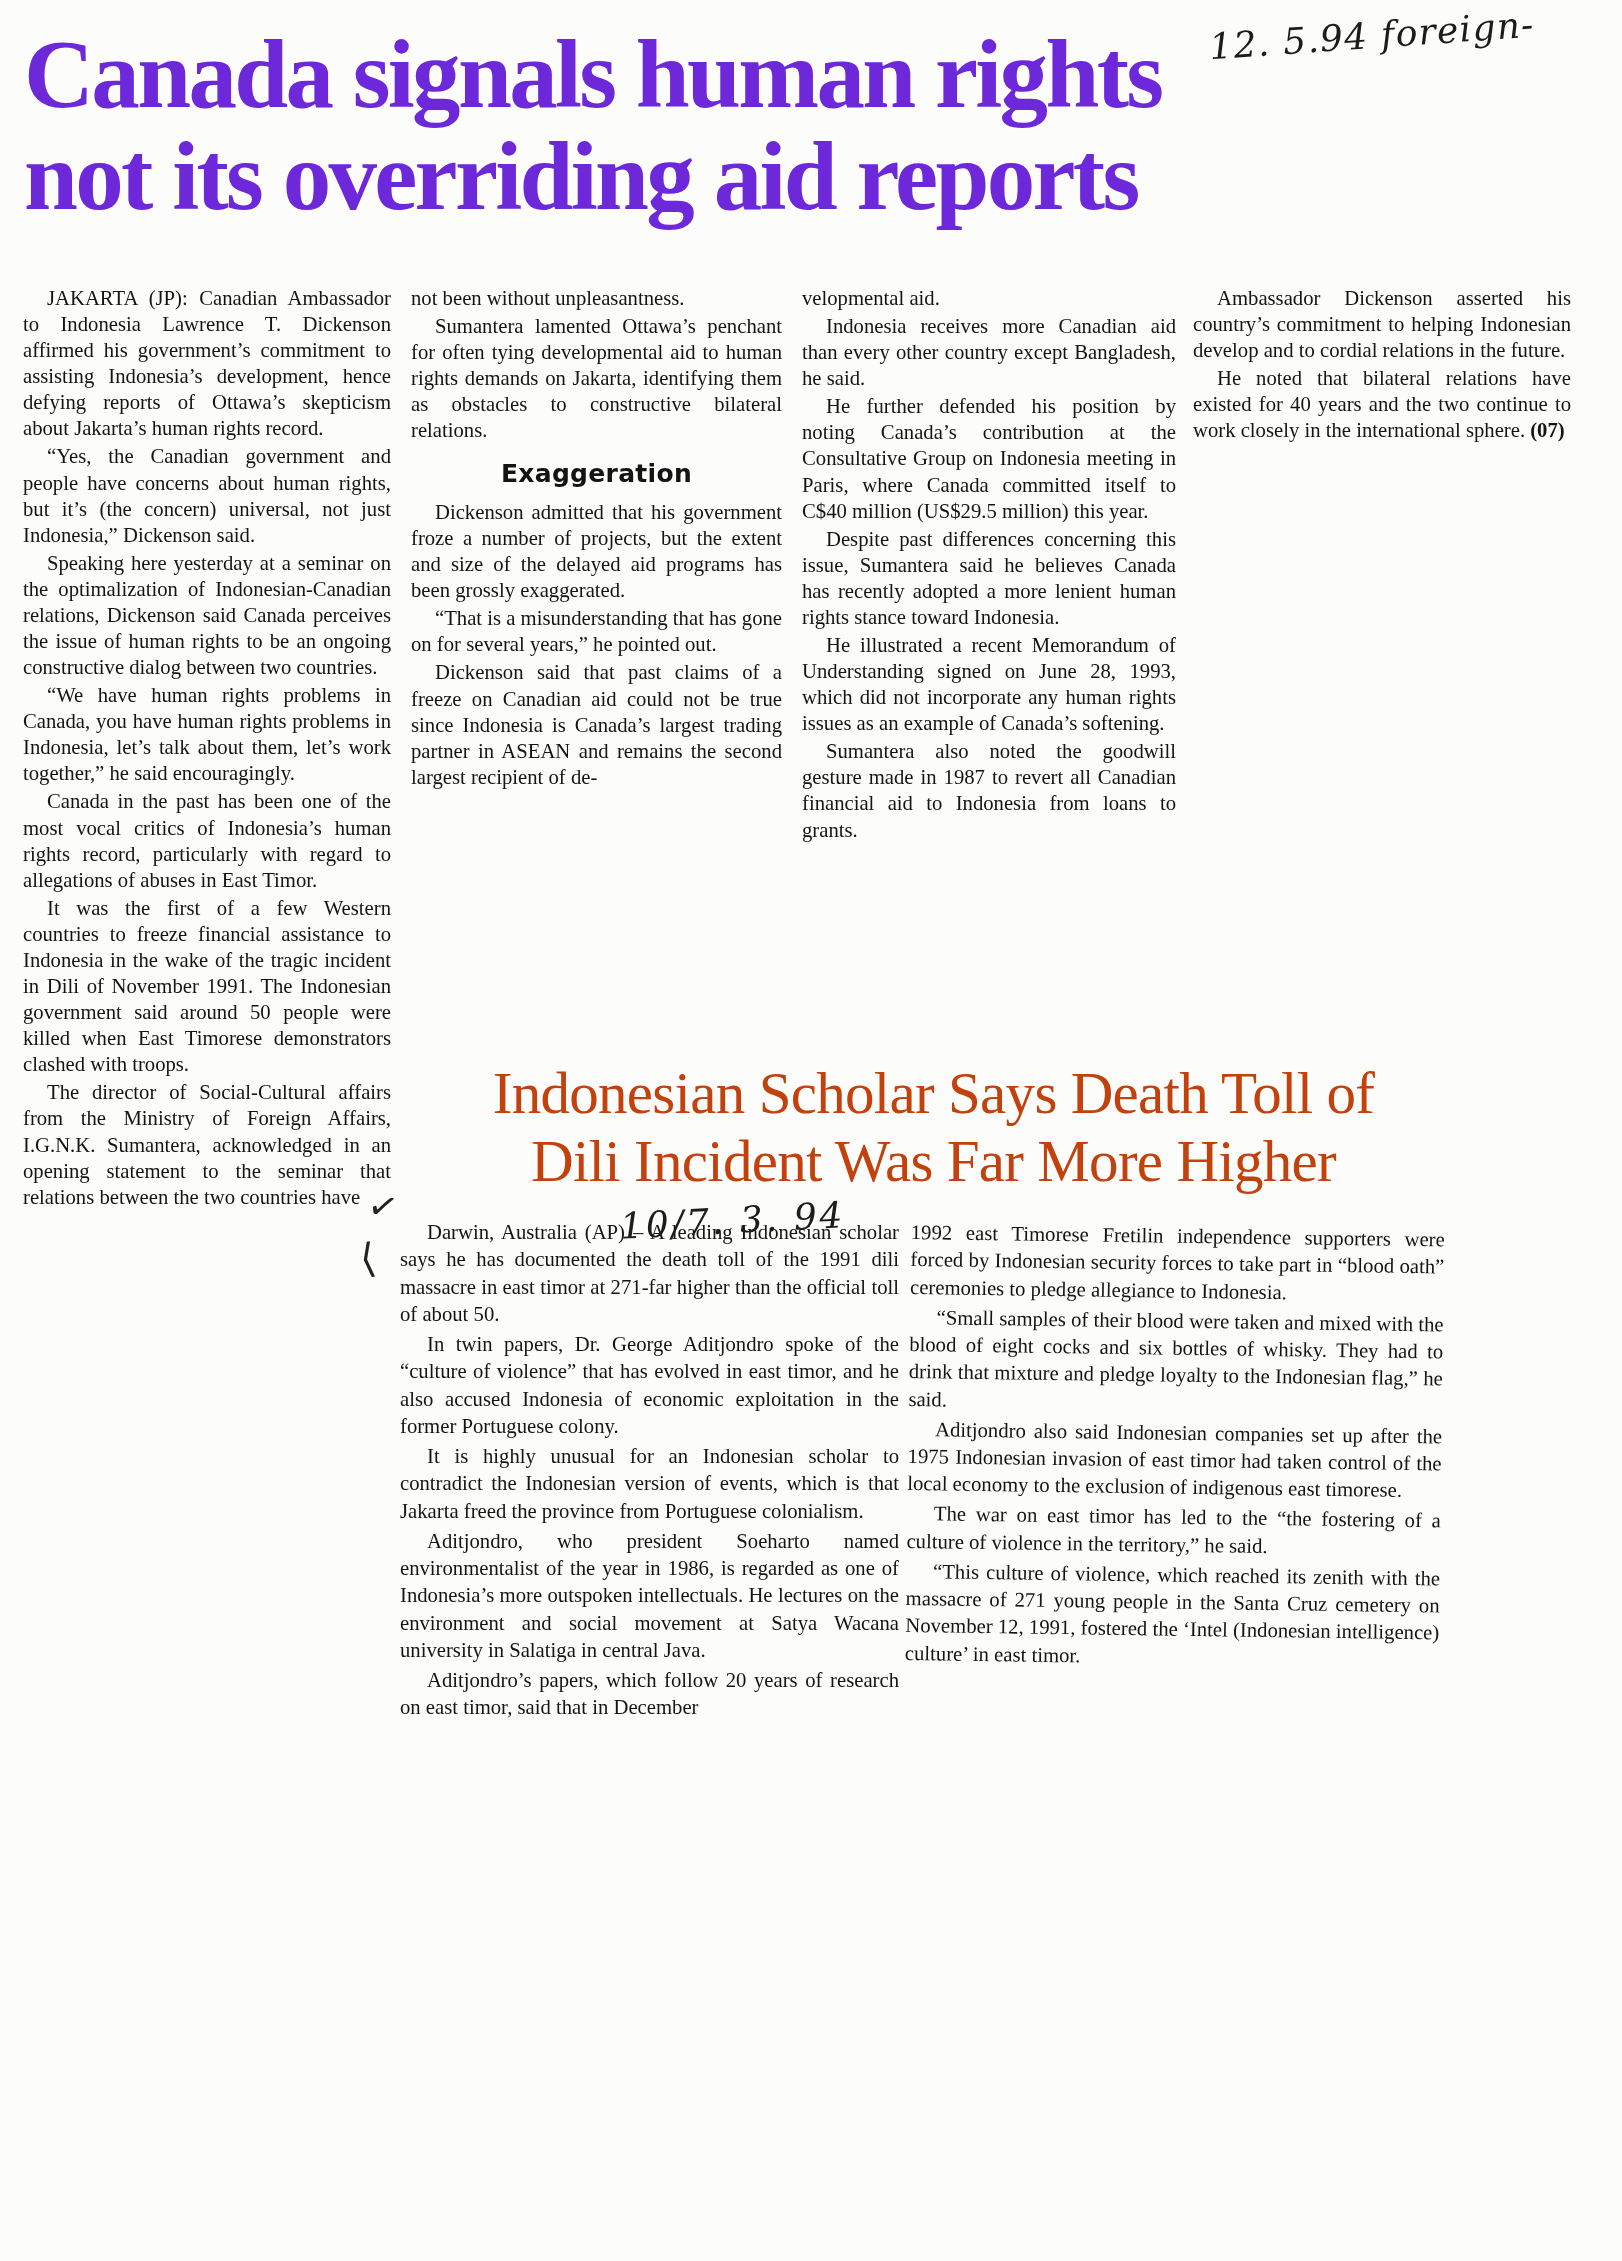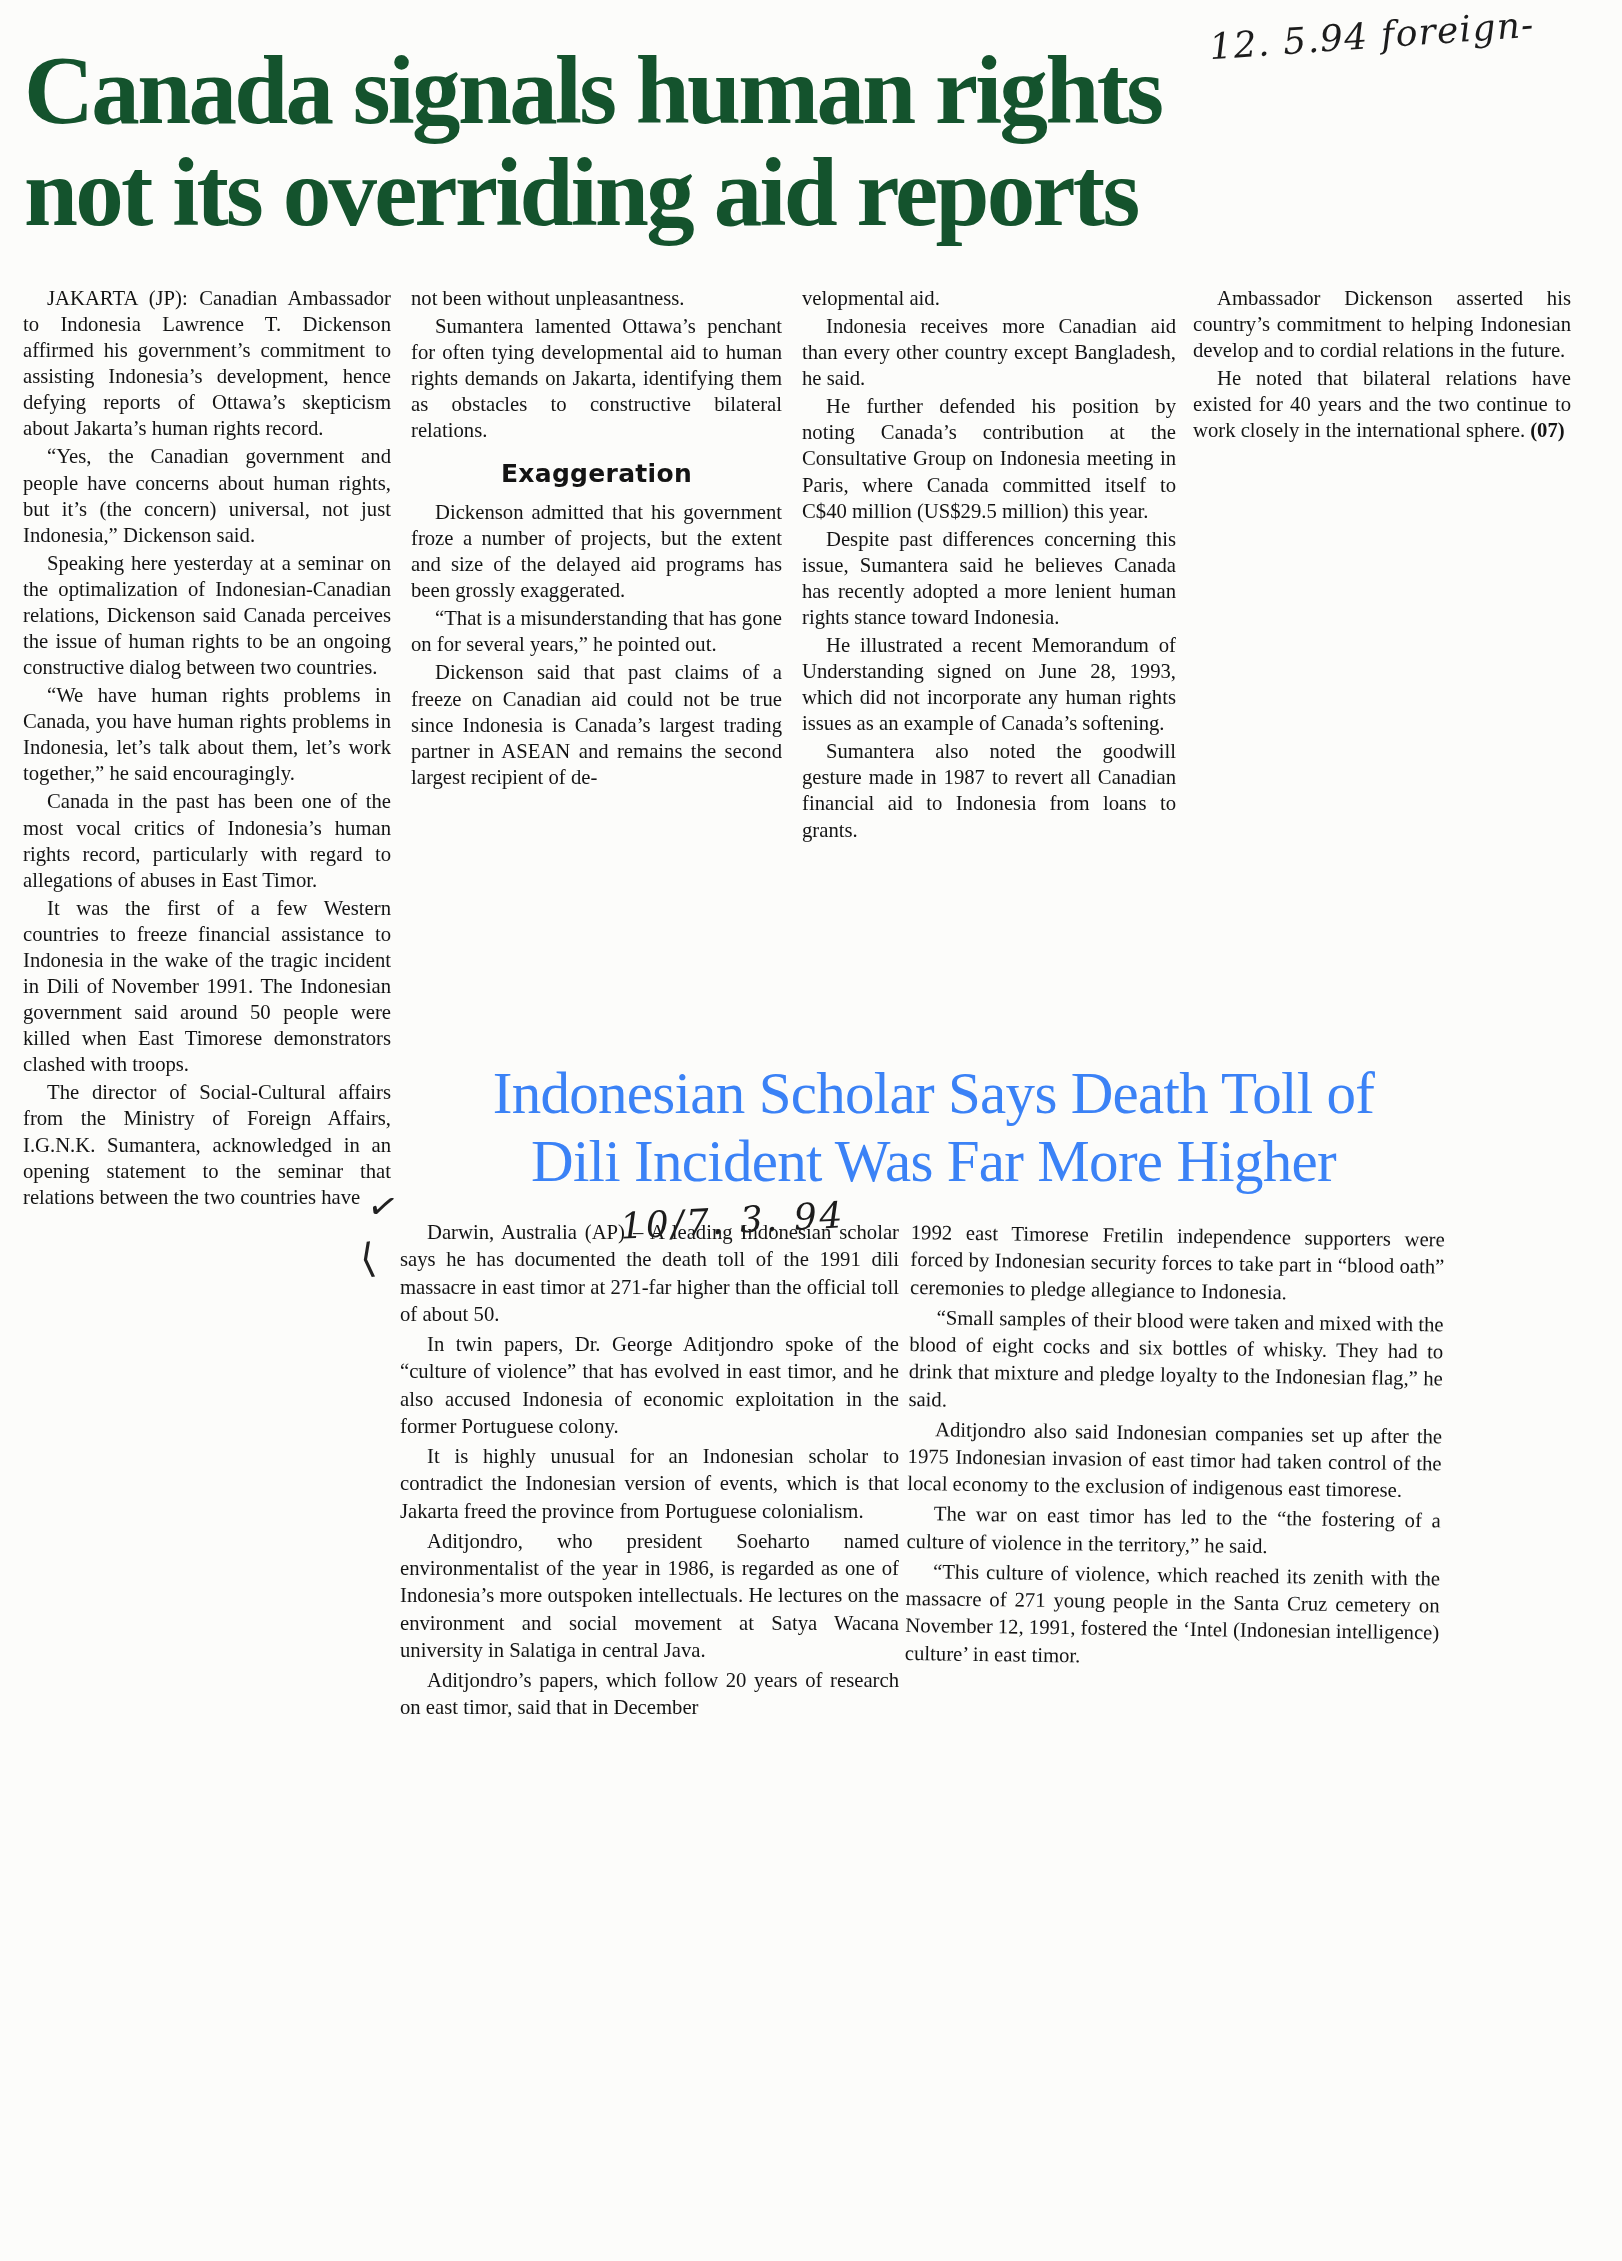--- a/index.html
+++ b/index.html
@@ -15,23 +15,23 @@
     font-style:italic; color:#1c1c1c;
   }
   .hand-top { right:87px; top:14.7px; font-size:36px; transform:rotate(-4deg); letter-spacing:1.3px; }
   .hand-mid { left:220px; top:141px; font-size:36px; transform:rotate(-3deg); letter-spacing:2.7px; }
   .pen-mark { position:absolute; font-family:"DejaVu Serif", serif; color:#222; }
   .pen-mark-1 { left:368px; top:1186px; font-size:36px; transform:rotate(12deg); }
   .pen-mark-2 { left:360px; top:1235px; font-size:40px; transform:rotate(-8deg); }
 
   
   .headline-main {
-    position:absolute; left:24px; top:40px; width:1588px;
+    position:absolute; left:24px; top:24px; width:1588px;
     font-weight:bold; font-size:97px; line-height:1.05; letter-spacing:-2.7px;
-    color:#14532d;
+    color:#6d28d9;
   }
 
   
   .a1-col {
     position:absolute; top:285px;
     font-size:20.7px; line-height:1.26; text-align:justify;
   }
   .a1-col p { text-indent:24px; margin-bottom:2px; }
   .a1-col p.cont { text-indent:0; }
   .col1 { left:23px;  width:368px; }
@@ -40,21 +40,21 @@
   .col4 { left:1193px; width:378px; }
   .subhead {
     font-family:"DejaVu Sans", sans-serif; font-weight:bold;
     font-size:25px; text-align:center; margin:14.7px 0 9.3px 0; letter-spacing:0.3px;
   }
   .bold { font-weight:bold; }
 
   
   .article2 { position:absolute; left:400px; top:1059px; width:1067px; }
   .headline2 {
-    font-size:59px; line-height:1.16; color:#3b82f6;
+    font-size:59px; line-height:1.16; color:#c2410c;
     text-align:center; font-weight:normal; letter-spacing:-0.7px;
   }
   .a2-cols { display:flex; gap:12px; margin-top:23px; }
   .a2-col { font-size:20.7px; line-height:1.32; text-align:justify; }
   .a2-col p { text-indent:27px; margin-bottom:2.7px; }
   .a2-col p.cont { text-indent:0; }
   .a2-col-left  { width:499px; }
   .a2-col-right { width:534px; transform:rotate(0.8deg); transform-origin:top left; }
 </style>
 </head>

